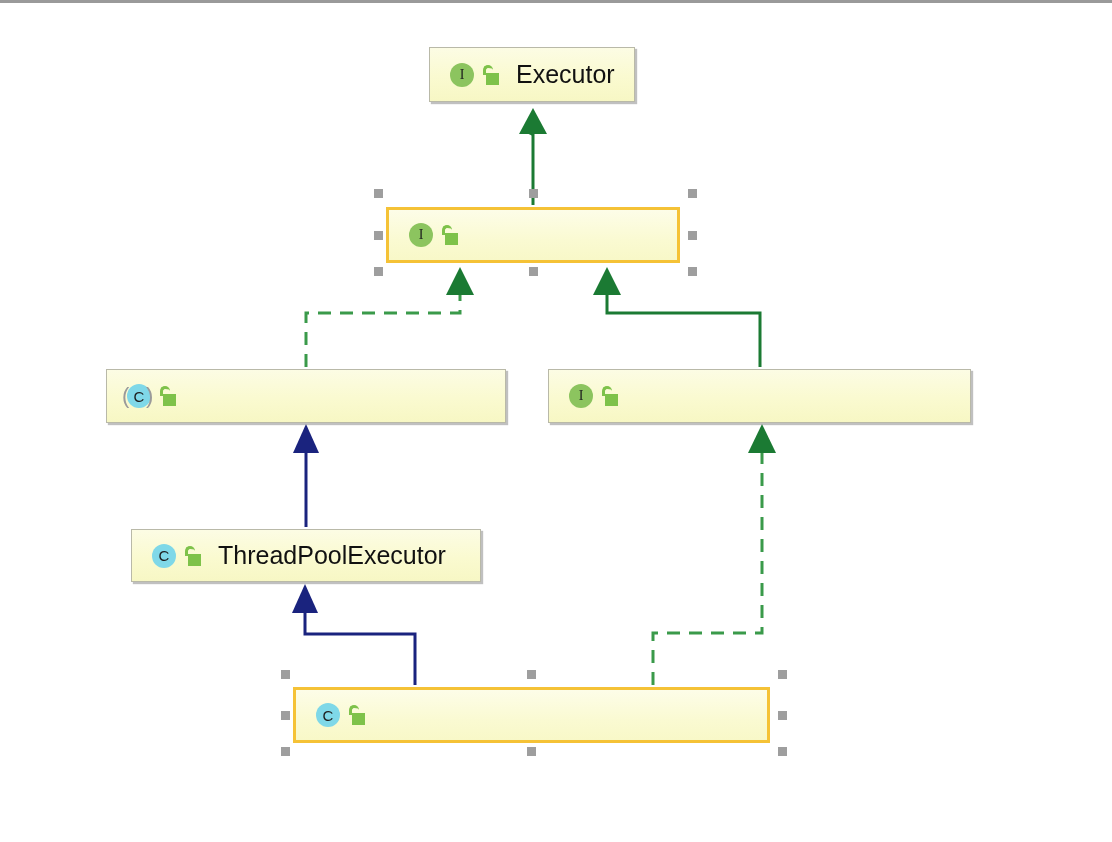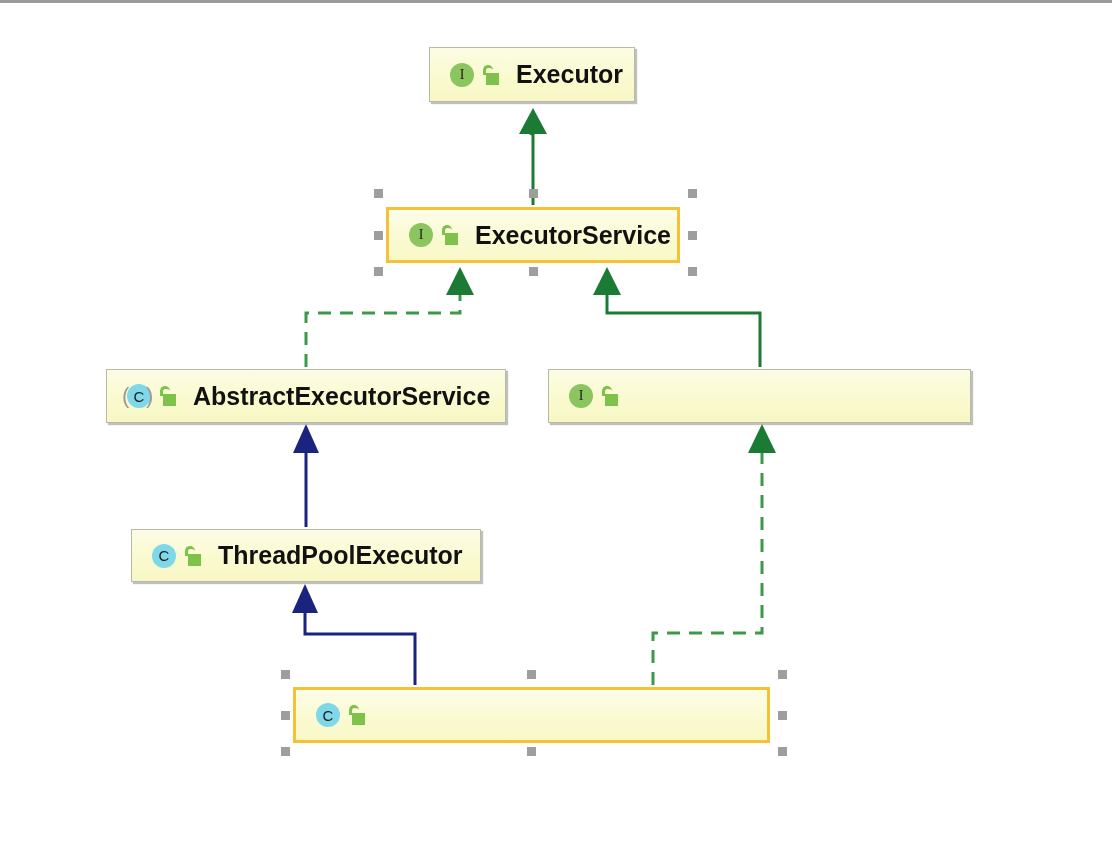--- a/index.html
+++ b/index.html
@@ -42,21 +42,20 @@
     border: 3px solid #f5c236;
     box-shadow: none;
     background: linear-gradient(to bottom, #fdfde8 0%, #fafad2 60%, #f8f8c8 100%);
     outline: 1px solid #ffffff;
   }
   .node-label {
     font-size: 25px;
     color: #111111;
     white-space: nowrap;
     letter-spacing: 0px;
-    font-weight: bold;
   }
   .icon-kind {
     flex: 0 0 auto;
     width: 30px; height: 30px;
     position: relative;
     margin-right: 6px;
   }
   .kind-circle {
     position: absolute;
     left: 4px; top: 3px;
@@ -172,42 +171,40 @@
   </div>
 
   <div class="node kind-interface selected" style="left:386px; top:207px; width:294px; height:56px;">
     <span class="icon-kind">
       <span class="kind-circle">I</span>
     </span>
     <span class="icon-lock">
       <span class="lock-shackle"></span>
         <span class="lock-body"></span>
     </span>
-    <span class="node-label">ExecutorService</span>
   </div>
   <div class="handle" style="left:374px; top:189px;"></div>
   <div class="handle" style="left:529px; top:189px;"></div>
   <div class="handle" style="left:688px; top:189px;"></div>
   <div class="handle" style="left:374px; top:231px;"></div>
   <div class="handle" style="left:688px; top:231px;"></div>
   <div class="handle" style="left:374px; top:267px;"></div>
   <div class="handle" style="left:529px; top:267px;"></div>
   <div class="handle" style="left:688px; top:267px;"></div>
 
   <div class="node kind-abstract" style="left:106px; top:369px; width:400px; height:54px;">
     <span class="icon-kind">
       <span class="paren paren-l">(</span>
       <span class="kind-circle">C</span>
       <span class="paren paren-r">)</span>
     </span>
     <span class="icon-lock">
       <span class="lock-shackle"></span>
         <span class="lock-body"></span>
     </span>
-    <span class="node-label">AbstractExecutorService</span>
   </div>
 
   <div class="node kind-interface" style="left:548px; top:369px; width:423px; height:54px;">
     <span class="icon-kind">
       <span class="kind-circle">I</span>
     </span>
     <span class="icon-lock">
       <span class="lock-shackle"></span>
         <span class="lock-body"></span>
     </span>

